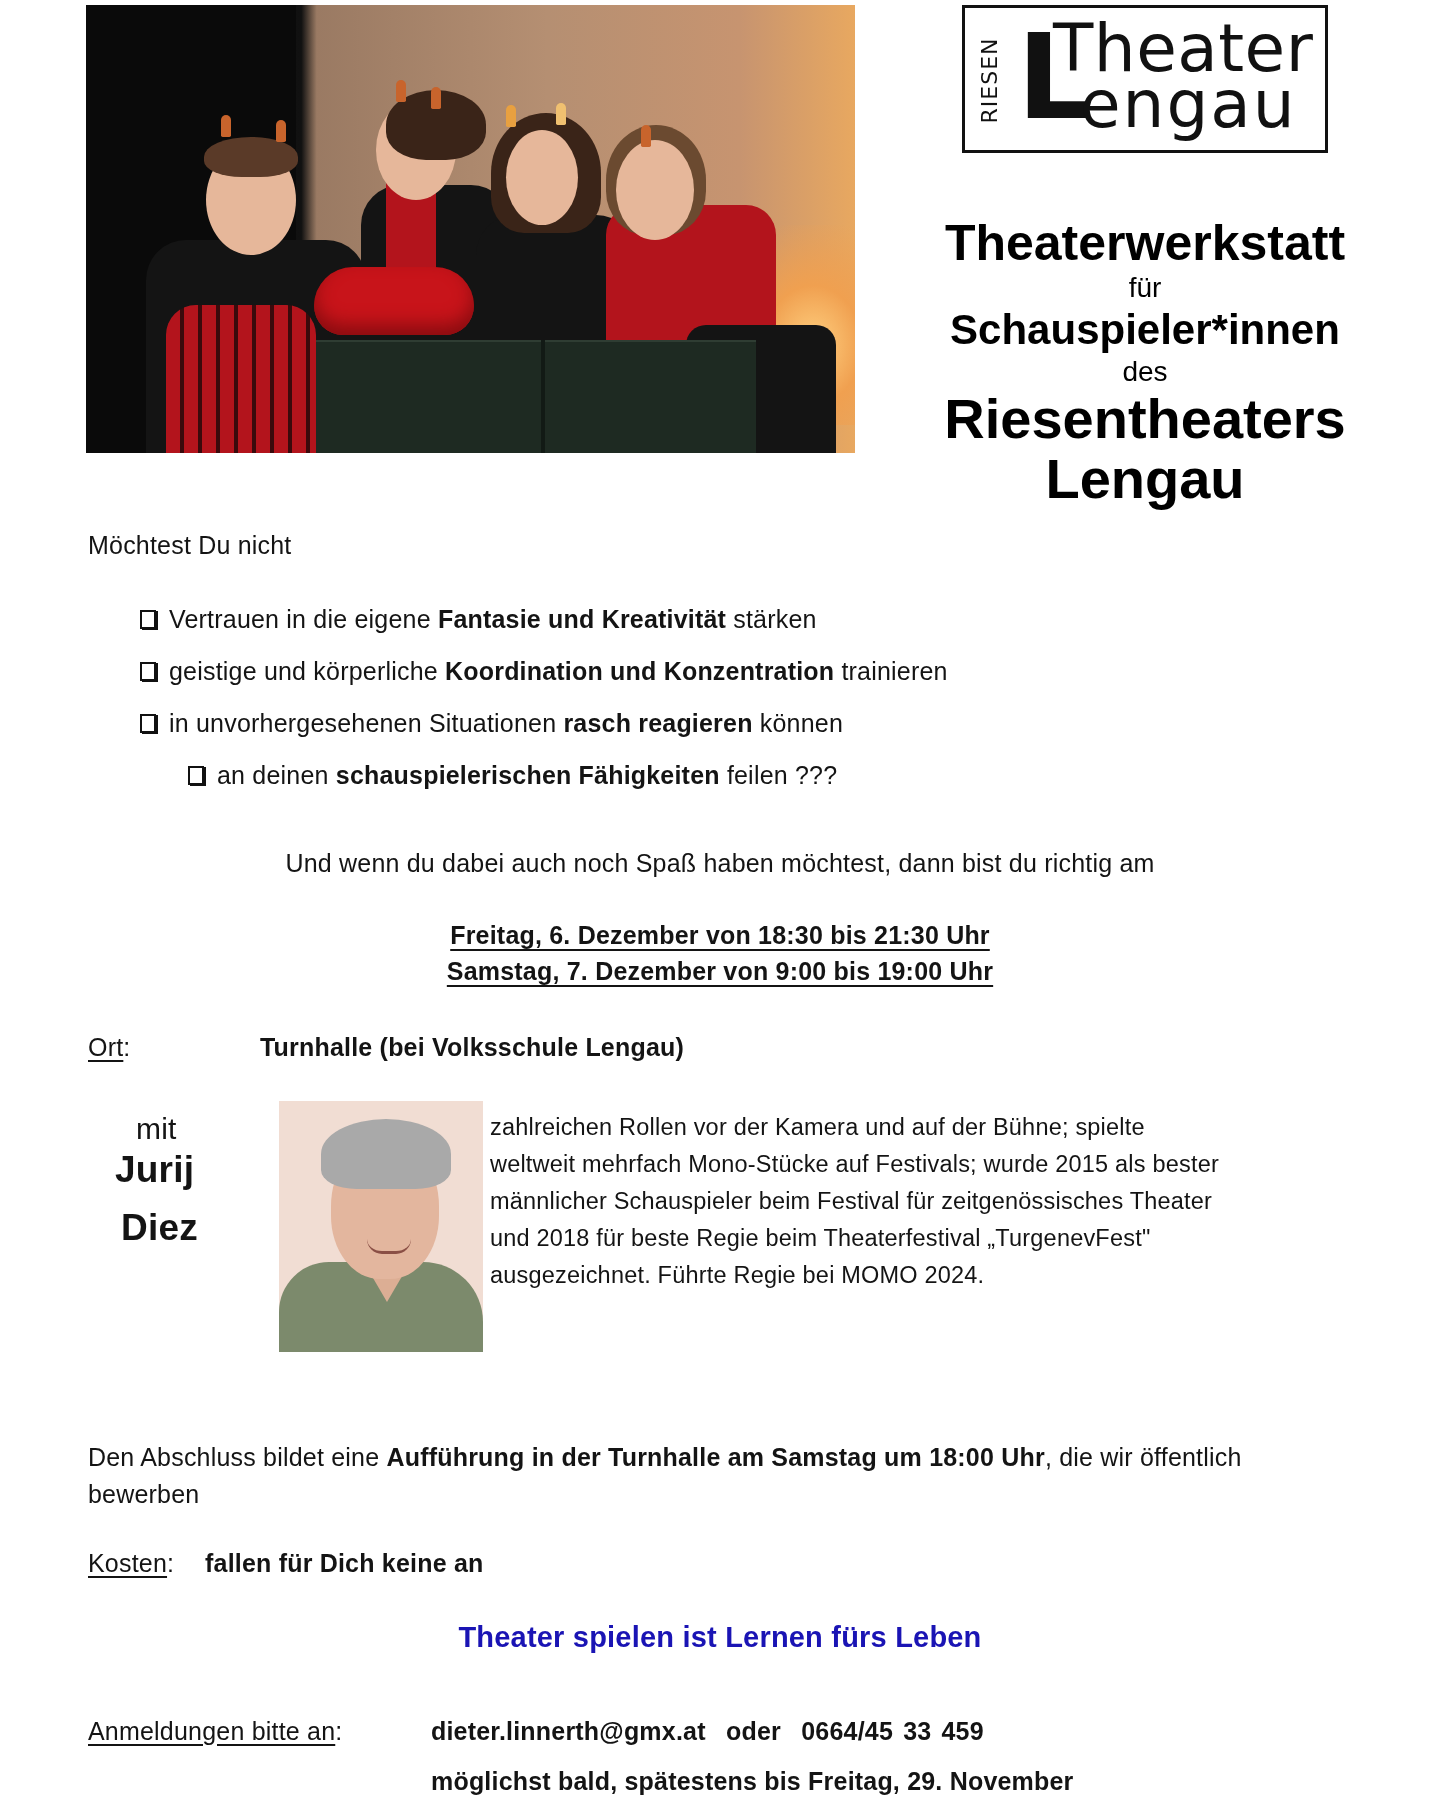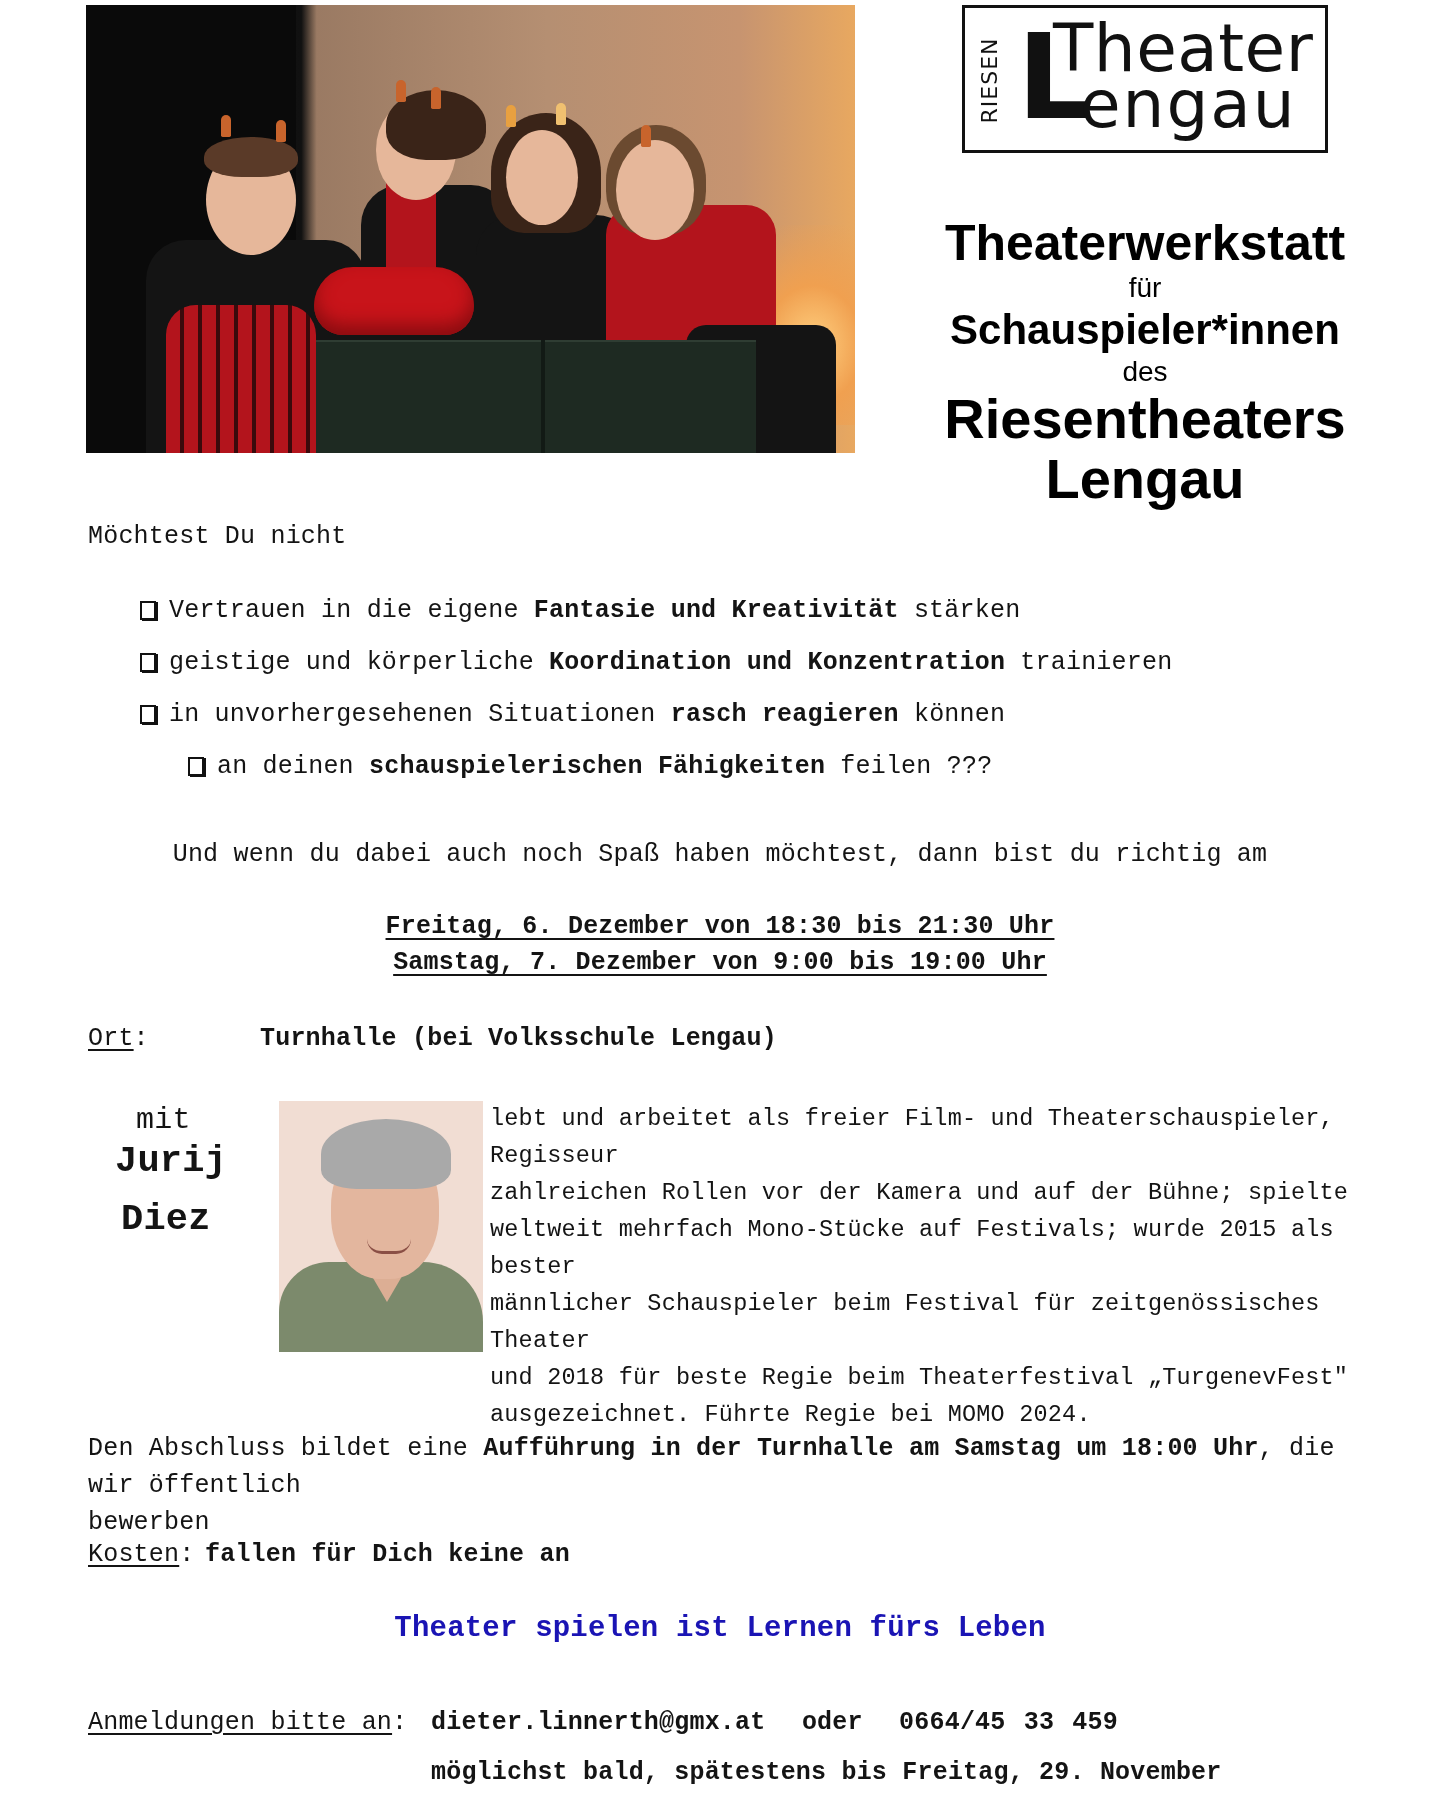--- a/index.html
+++ b/index.html
@@ -1,21 +1,21 @@
 <!DOCTYPE html>
 <html><head>
   <meta charset="utf-8">
   <style>
     html, body { margin: 0; padding: 0; }
     body {
       width: 1440px; height: 1800px; background: #ffffff; position: relative; overflow: hidden;
       font-family: "DejaVu Sans", sans-serif; color: #111;
     }
     .abs { position: absolute; }
-    .hand { font-family: Liberation Mono, monospace; font-size: 25px; letter-spacing: 0.2px; color: #141414; }
+    .hand { font-family: Liberation Sans, sans-serif; font-size: 25px; letter-spacing: 0.2px; color: #141414; margin-top: 9px; }
     .hand b { font-weight: bold; }
 
     
     #hero-photo { left: 86px; top: 5px; width: 769px; height: 448px; overflow: hidden;
       background: linear-gradient(90deg, #0b0b0b 0%, #111 28%, #9a7a63 30%, #b58f72 60%, #c79470 85%, #e8a860 100%); }
     #hero-photo .stage-left { position:absolute; left:0; top:0; width:210px; height:448px; background:#0a0a0a; }
     #hero-photo .glow { position:absolute; right:0; top:220px; width:140px; height:200px;
       background: radial-gradient(ellipse at 70% 60%, #ffd080 0%, #f0a050 35%, rgba(200,120,60,0) 75%); }
     #hero-photo .box { position:absolute; left:230px; top:335px; width:440px; height:113px; background:#1e2a22; border-top:2px solid #2f3d33; }
     #hero-photo .box2 { position:absolute; left:455px; top:335px; width:4px; height:113px; background:#121a15; }
@@ -166,21 +166,20 @@
 <div id="trainer-photo" class="abs" title="Porträt Jurij Diez">
   <div class="neck"></div>
   <div class="shirt"></div>
   <div class="vneck"></div>
   <div class="face"></div>
   <div class="hair"></div>
   <div class="smile"></div>
 </div>
 
 <div id="bio" class="abs hand">
-  <div>lebt und arbeitet als freier Film- und Theaterschauspieler, Regisseur</div>
   <div>zahlreichen Rollen vor der Kamera und auf der Bühne; spielte</div>
   <div>weltweit mehrfach Mono-Stücke auf Festivals;  wurde 2015 als bester</div>
   <div>männlicher Schauspieler beim Festival für zeitgenössisches Theater</div>
   <div>und 2018 für beste Regie beim Theaterfestival „TurgenevFest"</div>
   <div>ausgezeichnet. Führte Regie bei MOMO 2024.</div>
 </div>
 
 <div id="closing" class="abs hand">
   <div><span>Den Abschluss bildet eine </span><b>Aufführung in der Turnhalle am Samstag um 18:00 Uhr</b><span>, die wir öffentlich</span></div>
   <div>bewerben</div>

